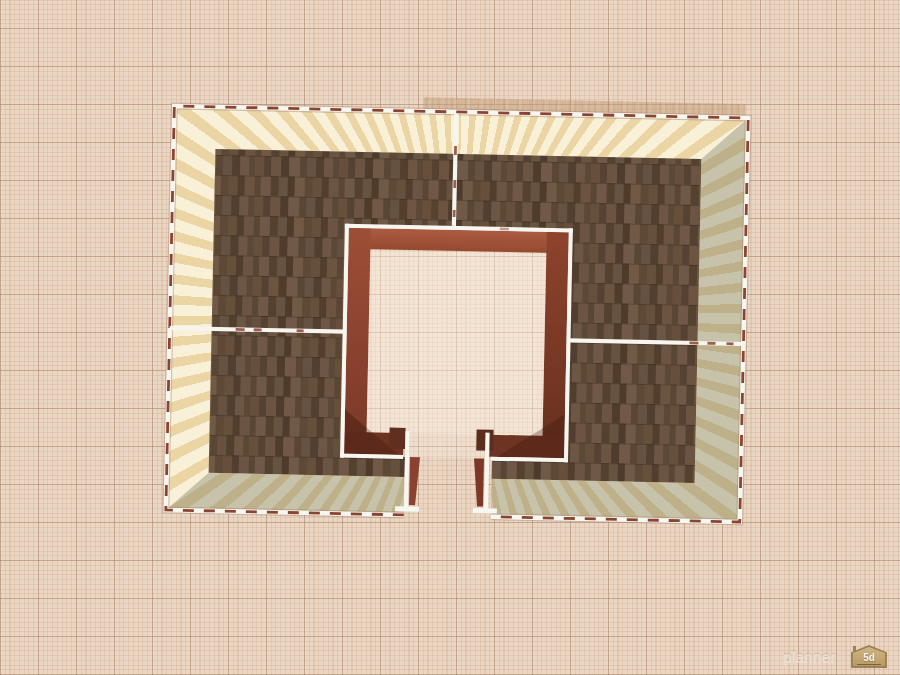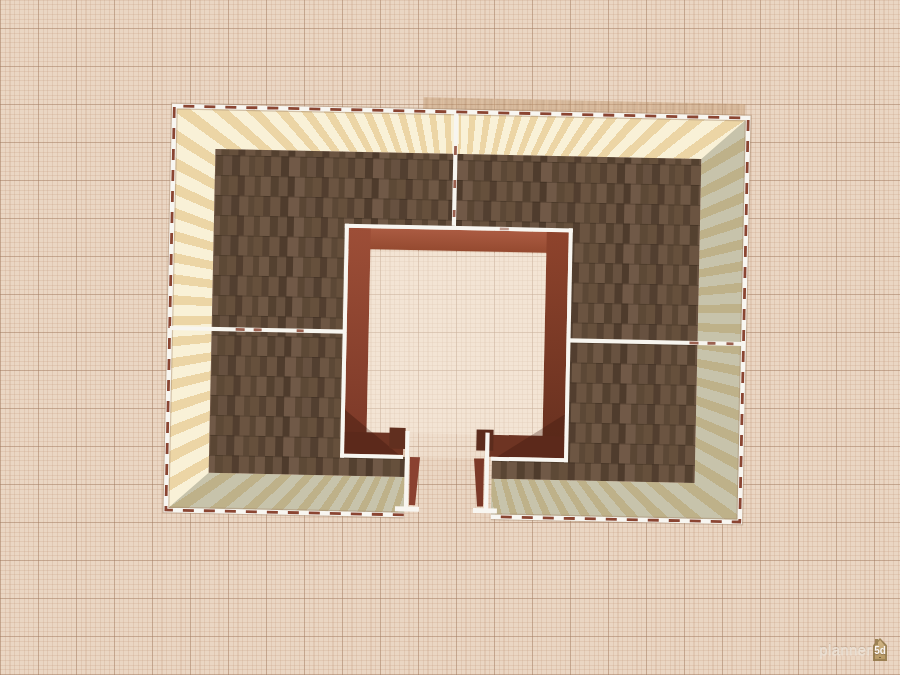--- a/index.html
+++ b/index.html
@@ -20,25 +20,25 @@
                       698px 478px,698px 154px,212px 154px,212px 478px,408px 478px,
                       408px 516px,170px 516px);}
   .conic{position:absolute;inset:0;
     background:repeating-conic-gradient(from 0deg at 457px 316px,
       #f9f1d7 0deg 2.3deg,#ecd5a5 2.3deg 4.2deg);}
   .sage{position:absolute;inset:0;background:rgba(96,104,82,.33);
     clip-path:polygon(698px 154px,744px 112px,744px 516px,170px 516px,
                       212px 478px,698px 478px);}
   svg{position:absolute;inset:0;}
   
-  .wm{position:absolute;right:13px;bottom:14px;display:flex;align-items:center;
-      gap:1px;opacity:.82;}
+  .wm{position:absolute;right:13px;bottom:7px;display:flex;align-items:center;
+      gap:15px;opacity:.82;}
   .wm .txt{font-size:15px;color:#ece5da;letter-spacing:.4px;
       text-shadow:0 1px 1px rgba(255,255,255,.45),0 -1px 1px rgba(120,88,66,.35);}
-  .badge{position:relative;width:14px;height:23px;text-decoration:underline;}
+  .badge{position:relative;width:36px;height:23px;text-decoration:underline;}
   .badge .h1{position:absolute;inset:0;background:#8d713f;
       clip-path:polygon(50% 0%,100% 32%,100% 100%,0% 100%,0% 32%);}
   .badge .h2{position:absolute;inset:2px;background:linear-gradient(#cdb079,#ae8f53);
       clip-path:polygon(50% 0%,100% 32%,100% 100%,0% 100%,0% 32%);}
   .badge .chimney{position:absolute;left:2px;top:1px;width:3px;height:6px;background:#8d713f;}
   .badge .bd{position:absolute;left:0;right:0;top:7px;text-align:center;font-size:10px;
       font-weight:bold;color:#fff;text-shadow:0 1px 1px rgba(90,65,35,.6);}
   .badge .ul{position:absolute;left:6px;right:6px;bottom:3px;height:1.5px;
       background:rgba(70,50,25,.75);}
 </style>

